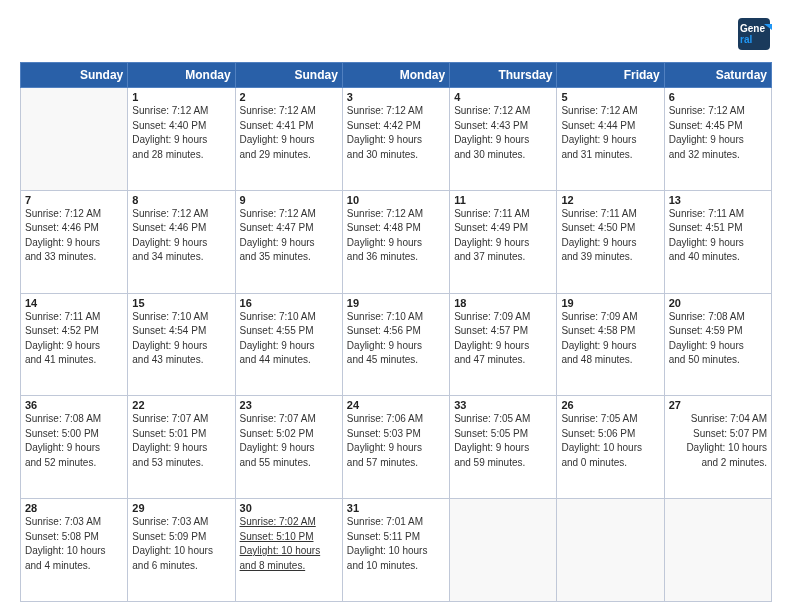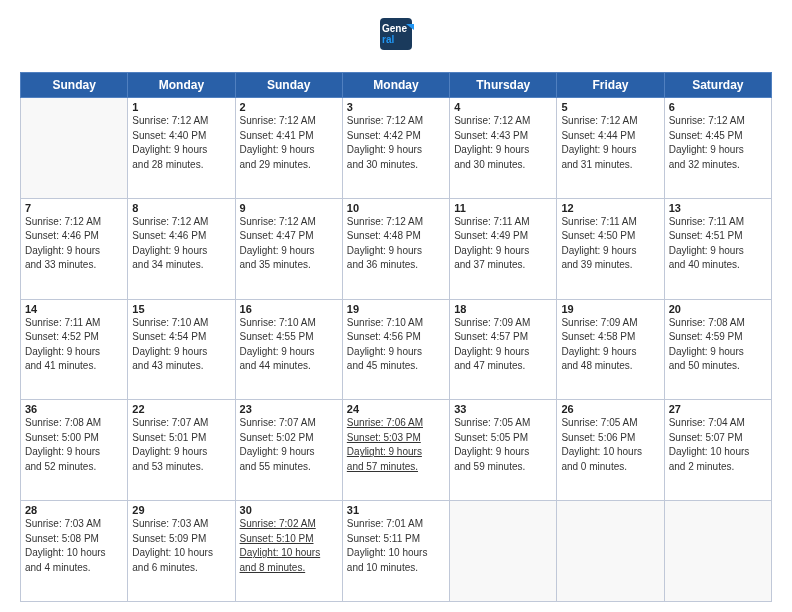--- a/index.html
+++ b/index.html
@@ -12,23 +12,23 @@
     }
     .page {
       width: 792px;
       height: 612px;
       padding: 16px 20px 10px 20px;
       display: flex;
       flex-direction: column;
     }
     .header {
       display: flex;
-      justify-content: center;
+      justify-content: flex-end;
       align-items: flex-start;
-      margin-bottom: 20px;
+      margin-bottom: 10px;
     }
     .logo {
       display: flex;
       align-items: center;
     }
     .title-block {
       text-align: right;
     }
     .month-title {
       font-size: 32px;
@@ -48,21 +48,21 @@
       width: 100%;
       border-collapse: collapse;
       flex: 1;
     }
     th {
       background: #2960a8;
       color: #fff;
       font-size: 12px;
       font-weight: bold;
       padding: 5px 4px;
-      text-align: center;
+      text-align: right;
       border: 1px solid #5080c0;
     }
     td {
       border: 1px solid #c0c8d8;
       vertical-align: top;
       padding: 3px 4px;
       font-size: 9.5px;
       color: #222;
       background: #fff;
       width: calc(100% / 7);
@@ -287,42 +287,42 @@
             </td>
             <td>
               <span class="day-num">23</span>
               <div class="day-info" style="white-space: pre-line;">Sunrise: 7:07 AM
 Sunset: 5:02 PM
 Daylight: 9 hours
 and 55 minutes.</div>
             </td>
             <td>
               <span class="day-num">24</span>
-              <div class="day-info" style="white-space: pre-line; text-decoration: underline;">Sunrise: 7:06 AM
+              <div class="day-info" style="white-space: pre-line;">Sunrise: 7:06 AM
 Sunset: 5:03 PM
 Daylight: 9 hours
 and 57 minutes.</div>
             </td>
             <td>
               <span class="day-num">33</span>
               <div class="day-info" style="white-space: pre-line;">Sunrise: 7:05 AM
 Sunset: 5:05 PM
 Daylight: 9 hours
 and 59 minutes.</div>
             </td>
             <td>
               <span class="day-num">26</span>
               <div class="day-info" style="white-space: pre-line;">Sunrise: 7:05 AM
 Sunset: 5:06 PM
 Daylight: 10 hours
 and 0 minutes.</div>
             </td>
             <td>
               <span class="day-num">27</span>
-              <div class="day-info" style="white-space: pre-line;">Sunrise: 7:04 AM
+              <div class="day-info" style="white-space: pre-line; text-align: right;">Sunrise: 7:04 AM
 Sunset: 5:07 PM
 Daylight: 10 hours
 and 2 minutes.</div>
             </td>
           </tr>
           <tr>
             <td>
               <span class="day-num">28</span>
               <div class="day-info" style="white-space: pre-line;">Sunrise: 7:03 AM
 Sunset: 5:08 PM

